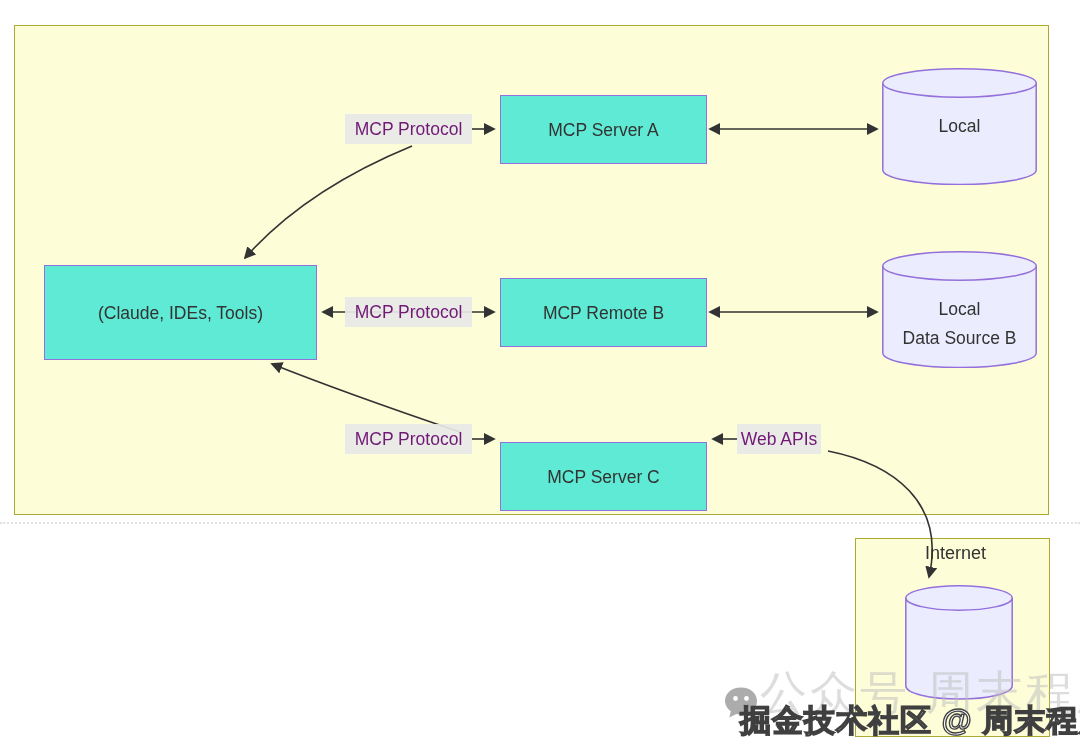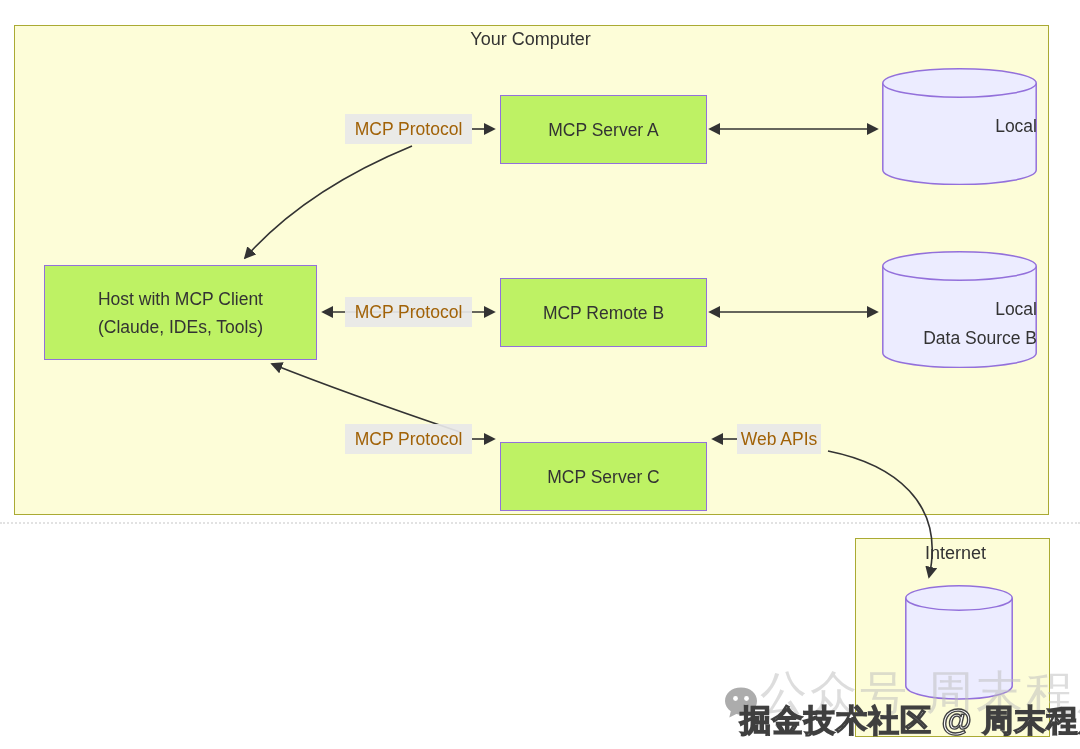--- a/index.html
+++ b/index.html
@@ -5,36 +5,36 @@
   html,body{margin:0;padding:0;background:#fff;}
   body{width:1080px;height:749px;overflow:hidden;position:relative;
        font-family:"Liberation Sans","DejaVu Sans",sans-serif;color:#333;}
   .stage{position:absolute;inset:0;width:1080px;height:749px;}
 
   
   .cluster{position:absolute;background:#fdfdd8;border:1px solid #aaaa33;z-index:1;}
   .cluster-label{position:absolute;text-align:center;font-size:18px;color:#333;z-index:2;}
 
   
-  .node{position:absolute;background:#bef264;border:1.5px solid #9370db;z-index:2;
+  .node{position:absolute;background:#5eead4;border:1.5px solid #9370db;z-index:2;
         display:flex;flex-direction:column;align-items:center;justify-content:center;
         font-size:17.5px;color:#333;line-height:28px;text-align:center;}
 
   
   .cyl{position:absolute;z-index:2;}
-  .cyl-text{position:absolute;width:100%;text-align:right;font-size:17.5px;
+  .cyl-text{position:absolute;width:100%;text-align:center;font-size:17.5px;
             line-height:29px;color:#333;z-index:3;}
 
   
   .edges{position:absolute;inset:0;z-index:3;pointer-events:none;}
 
   
   .edge-label{position:absolute;background:rgba(232,232,232,.92);z-index:4;
               display:flex;align-items:center;justify-content:center;
-              font-size:17.5px;color:#a16207;white-space:nowrap;}
+              font-size:17.5px;color:#701a75;white-space:nowrap;}
 
   
   .dotted-divider{position:absolute;left:0;top:522px;width:1080px;height:0;
                   border-top:2px dotted #d9d9d9;opacity:.75;z-index:0;}
 
   
   .wm-faint{position:absolute;left:760px;top:662px;font-size:47px;letter-spacing:3px;
             color:#bdbdbd;opacity:.5;white-space:nowrap;z-index:6;}
   .wm-front{position:absolute;left:740px;top:700px;font-size:31px;font-weight:700;
             letter-spacing:1px;color:#fff;-webkit-text-stroke:1.3px #3f3f3f;
@@ -42,21 +42,20 @@
   .wm-icon{position:absolute;left:722px;top:686px;z-index:7;opacity:.85;}
 </style>
 </head>
 <body>
 
 <div class="stage">
 
   <div class="dotted-divider"></div>
 
   <div class="cluster" style="left:14px;top:25px;width:1033px;height:488px;"></div>
-  <div class="cluster-label" style="left:14px;top:29px;width:1033px;">Your Computer</div>
 
   <div class="cluster" style="left:855px;top:538px;width:193px;height:197px;"></div>
   <div class="cluster-label" style="left:859px;top:543px;width:193px;">Internet</div>
 
   <svg class="edges" width="1080" height="749" viewBox="0 0 1080 749">
     <defs>
       <marker id="arrow" viewBox="0 0 10 10" refX="8.5" refY="5" markerWidth="7.5" markerHeight="7.5" orient="auto-start-reverse">
         <path d="M0,0 L10,5 L0,10 z" fill="#333"></path>
       </marker>
     </defs>
@@ -70,21 +69,20 @@
       <path d="M710,312 L877,312" marker-start="url(#arrow)" marker-end="url(#arrow)"></path>
 
       <path d="M272,364 Q345,393 460,432" marker-start="url(#arrow)"></path>
       <path d="M472,439 L494,439" marker-end="url(#arrow)"></path>
       <path d="M737,439 L713,439" marker-end="url(#arrow)"></path>
       <path d="M828,451 C893,464 946,502 929,577" marker-end="url(#arrow)"></path>
     </g>
   </svg>
 
   <div class="node" style="left:44px;top:265px;width:271px;height:93px;">
-    <div>Host with MCP Client</div>
     <div>(Claude, IDEs, Tools)</div>
   </div>
 
   <div class="node" style="left:500px;top:95px;width:205px;height:67px;">MCP Server A</div>
 
   <div class="node" style="left:500px;top:278px;width:205px;height:67px;">MCP Remote B</div>
 
   <div class="node" style="left:500px;top:405px;width:205px;height:67px;margin-top:37px;">MCP Server C</div>
 
   <div class="cyl" style="left:882px;top:68px;width:155px;height:117px;">

